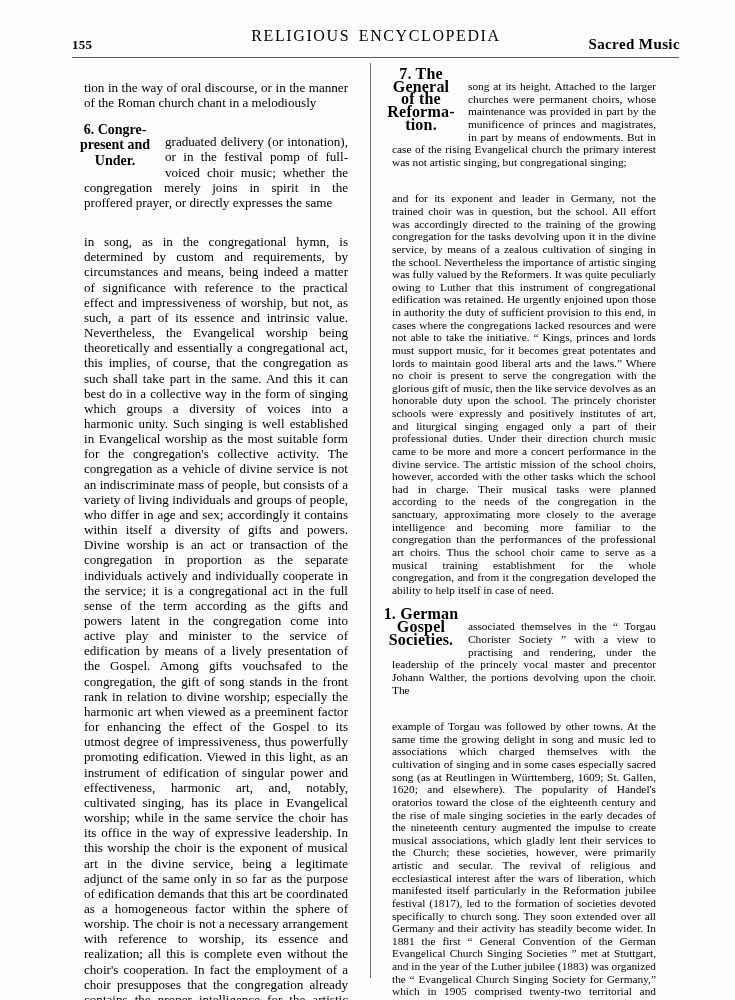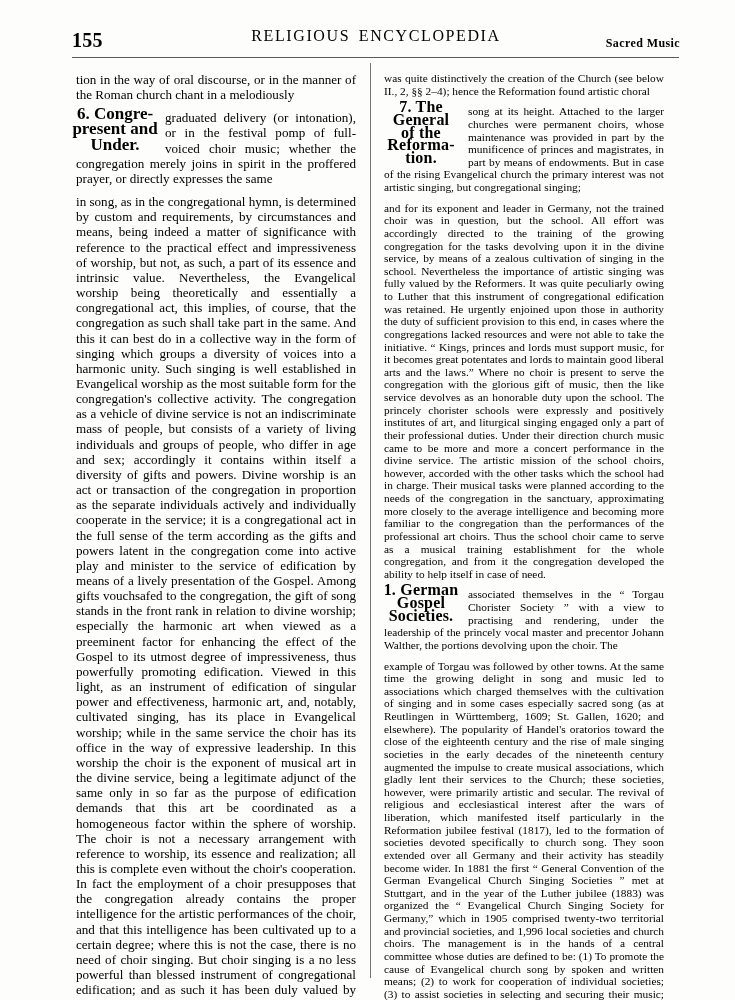--- a/index.html
+++ b/index.html
@@ -29,35 +29,35 @@
     left: 72px;
     right: 55px;
     top: 27px;
     height: 22px;
     display: flex;
     align-items: baseline;
     justify-content: space-between;
   }
   .folio {
     font-weight: bold;
-    font-size: 20px;
+    font-size: 13px;
     letter-spacing: 0.3px;
   }
   .head-title {
     font-size: 16px;
     letter-spacing: 1.6px;
     word-spacing: 3px;
     position: absolute;
     left: 50%;
     transform: translateX(-50%);
     white-space: nowrap;
   }
   .head-side {
     font-weight: bold;
-    font-size: 12px;
+    font-size: 15px;
     letter-spacing: 0.4px;
     white-space: nowrap;
     margin-top: 9px;
   }
 
   
   .rule-top {
     position: absolute;
     left: 72px;
     right: 56px;
@@ -91,21 +91,21 @@
     line-height: 15.15px;
   }
   .col-right {
     left: 380px;
     width: 288px;
     font-size: 11.35px;
     line-height: 12.62px;
   }
 
   .col p {
-    margin: 4px;
+    margin: 12px;
   }
   .col p.indent {
     text-indent: 1.1em;
   }
 
   
   .small-note {
     font-size: 10.6px;
     line-height: 12.2px;
     margin-top: 7px !important;
@@ -116,21 +116,21 @@
   
   .sidehead-block {
     overflow: hidden;
   }
   .sidehead {
     float: left;
     width: 86px;
     margin-right: 7px;
     text-align: center;
     font-weight: bold;
-    font-size: 17px;
+    font-size: 14px;
     line-height: 15.15px;
   }
   .col-right .sidehead {
     width: 82px;
     margin-right: 6px;
     font-size: 16px;
     line-height: 12.62px;
     letter-spacing: 0.2px;
   }
   .sidehead div { white-space: nowrap; }
@@ -164,21 +164,20 @@
       <p class="run-on">graduated delivery (or intonation), or in the festival pomp of full-voiced choir music; whether the congregation merely joins in spirit in the proffered prayer, or directly expresses the same</p>
     </div>
 
     <p class="run-on">in song, as in the congregational hymn, is determined by custom and requirements, by circumstances and means, being indeed a matter of significance with reference to the practical effect and impressiveness of worship, but not, as such, a part of its essence and intrinsic value. Nevertheless, the Evangelical worship being theoretically and essentially a congregational act, this implies, of course, that the congregation as such shall take part in the same. And this it can best do in a collective way in the form of singing which groups a diversity of voices into a harmonic unity. Such singing is well established in Evangelical worship as the most suitable form for the congregation's collective activity. The congregation as a vehicle of divine service is not an indiscriminate mass of people, but consists of a variety of living individuals and groups of people, who differ in age and sex; accordingly it contains within itself a diversity of gifts and powers. Divine worship is an act or transaction of the congregation in proportion as the separate individuals actively and individually cooperate in the service; it is a congregational act in the full sense of the term according as the gifts and powers latent in the congregation come into active play and minister to the service of edification by means of a lively presentation of the Gospel. Among gifts vouchsafed to the congregation, the gift of song stands in the front rank in relation to divine worship; especially the harmonic art when viewed as a preeminent factor for enhancing the effect of the Gospel to its utmost degree of impressiveness, thus powerfully promoting edification. Viewed in this light, as an instrument of edification of singular power and effectiveness, harmonic art, and, notably, cultivated singing, has its place in Evangelical worship; while in the same service the choir has its office in the way of expressive leadership. In this worship the choir is the exponent of musical art in the divine service, being a legitimate adjunct of the same only in so far as the purpose of edification demands that this art be coordinated as a homogeneous factor within the sphere of worship. The choir is not a necessary arrangement with reference to worship, its essence and realization; all this is complete even without the choir's cooperation. In fact the employment of a choir presupposes that the congregation already contains the proper intelligence for the artistic performances of the choir, and that this intelligence has been cultivated up to a certain degree; where this is not the case, there is no need of choir singing. But choir singing is a no less powerful than blessed instrument of congregational edification; and as such it has been duly valued by the congregation from the very outset.</p>
 
     <p class="small-note">The Reformation coincided with the age when the art of polyphony was ripening into classical perfection. This art</p>
   </div>
 
   <div class="col col-right">
 
-    <p>was quite distinctively the creation of the Church (see below II., 2, §§ 2–4); hence the Reformation found artistic choral</p>
 
     <div class="sidehead-block">
       <div class="sidehead">
         <div>7. The</div>
         <div>General</div>
         <div>of the</div>
         <div>Reforma-</div>
         <div>tion.</div>
       </div>
       <p class="run-on">song at its height. Attached to the larger churches were permanent choirs, whose maintenance was provided in part by the munificence of princes and magistrates, in part by means of endowments. But in case of the rising Evangelical church the primary interest was not artistic singing, but congregational singing;</p>

